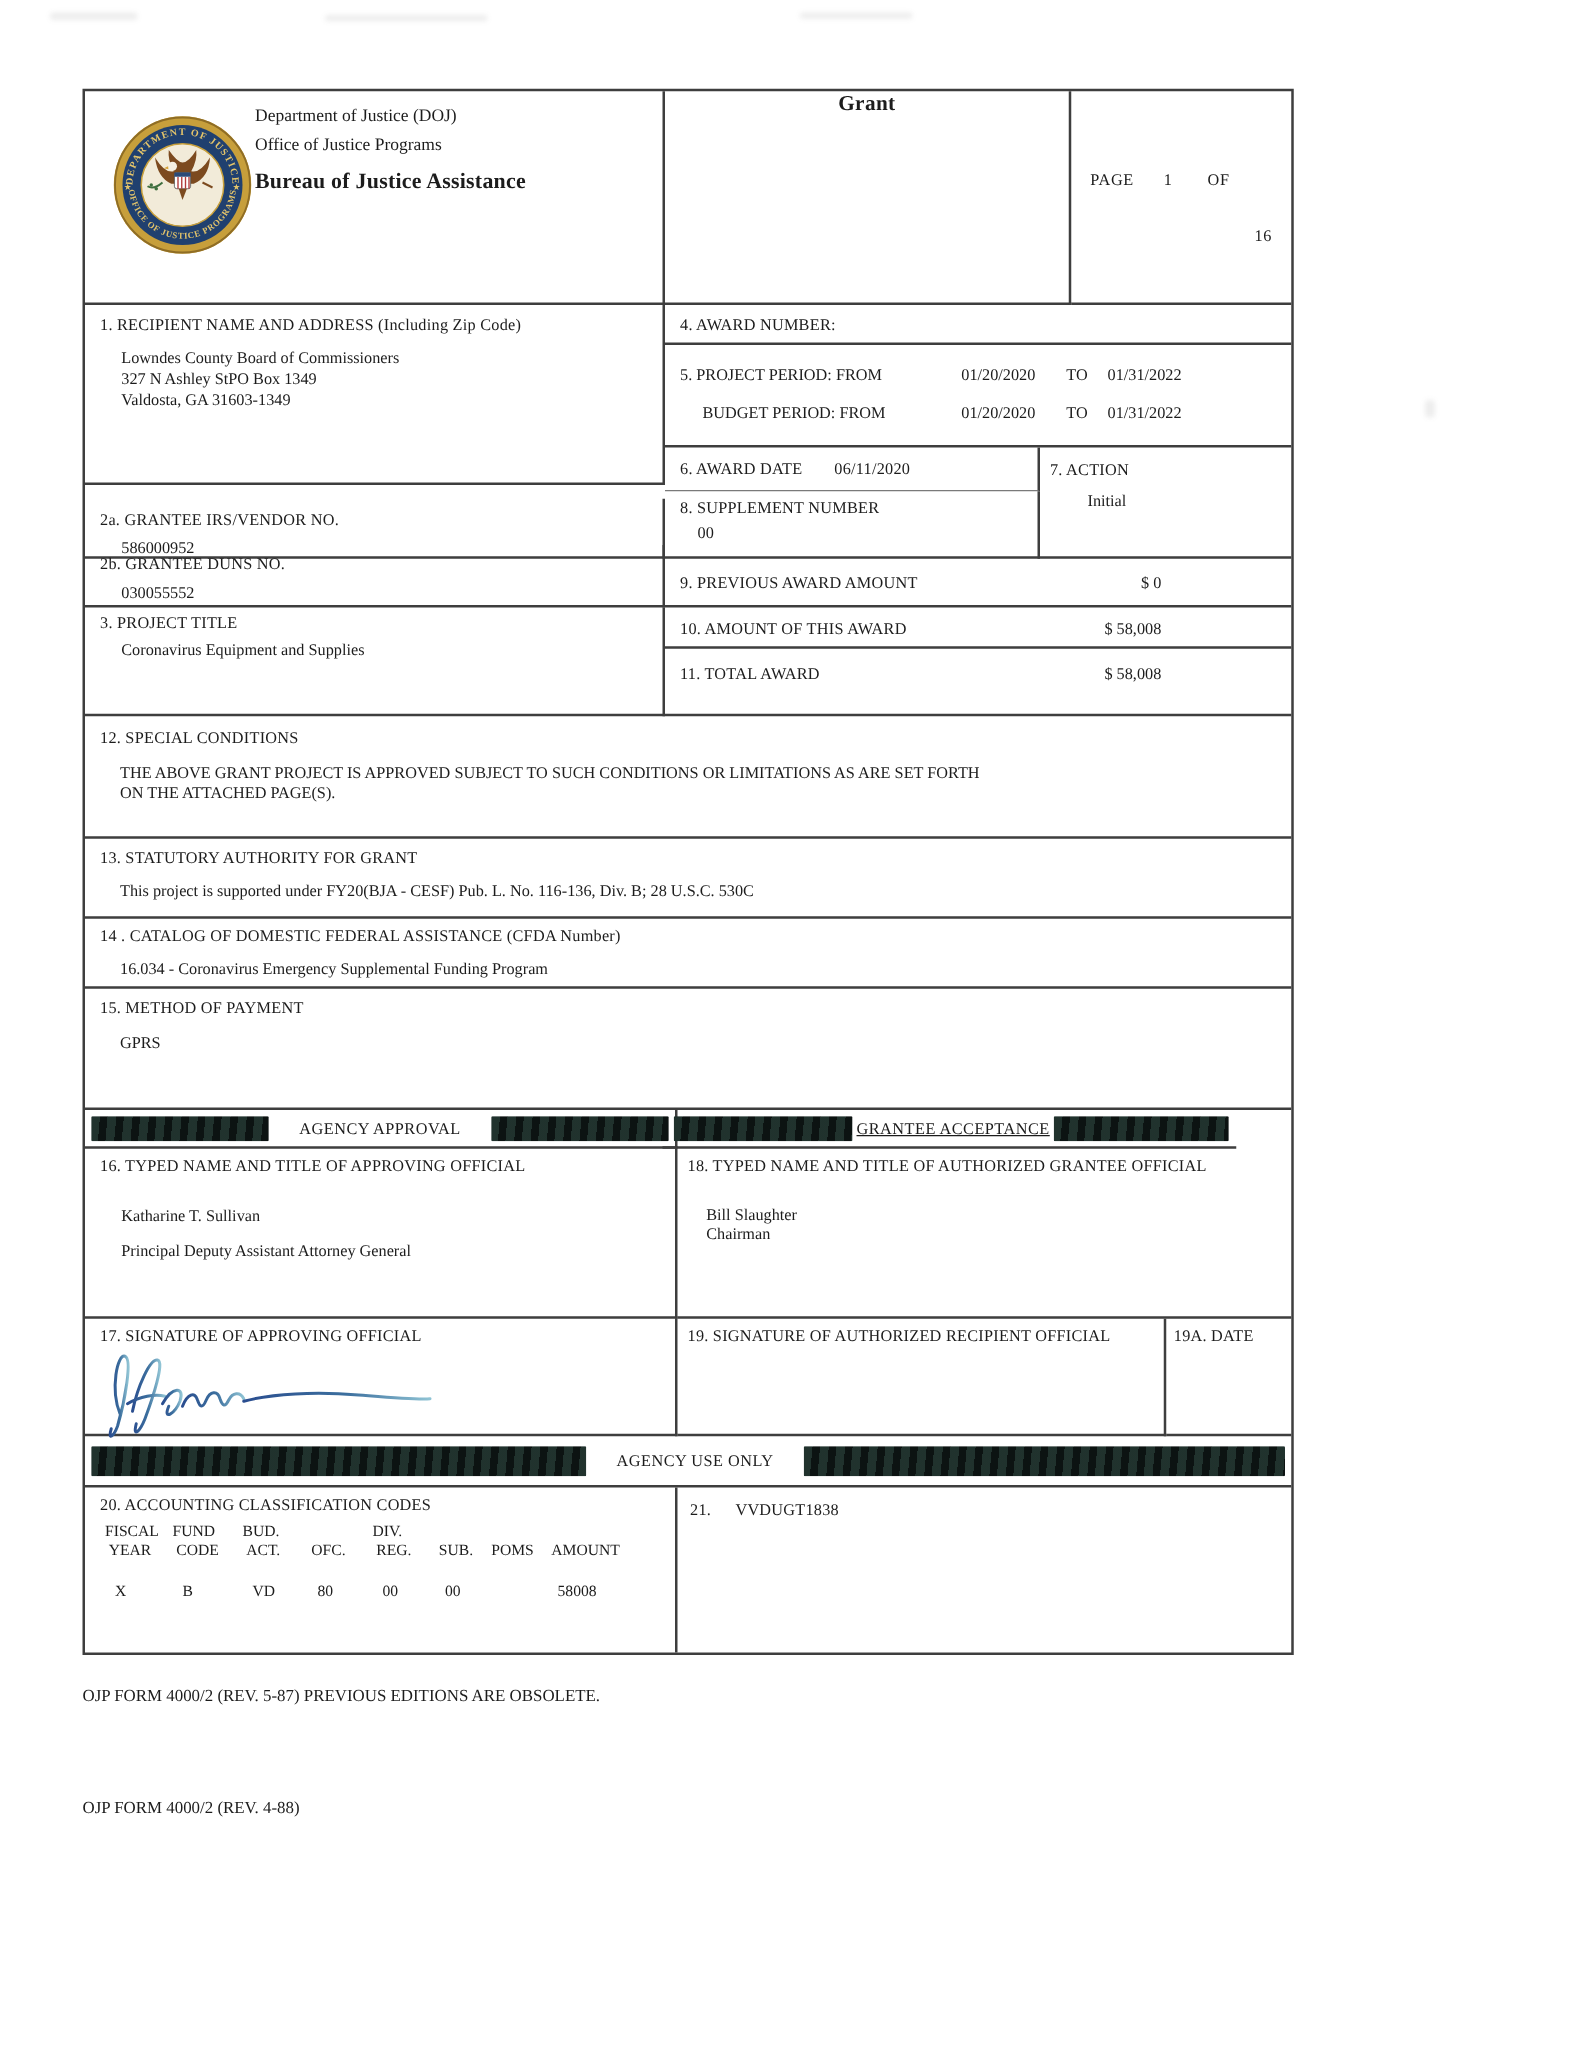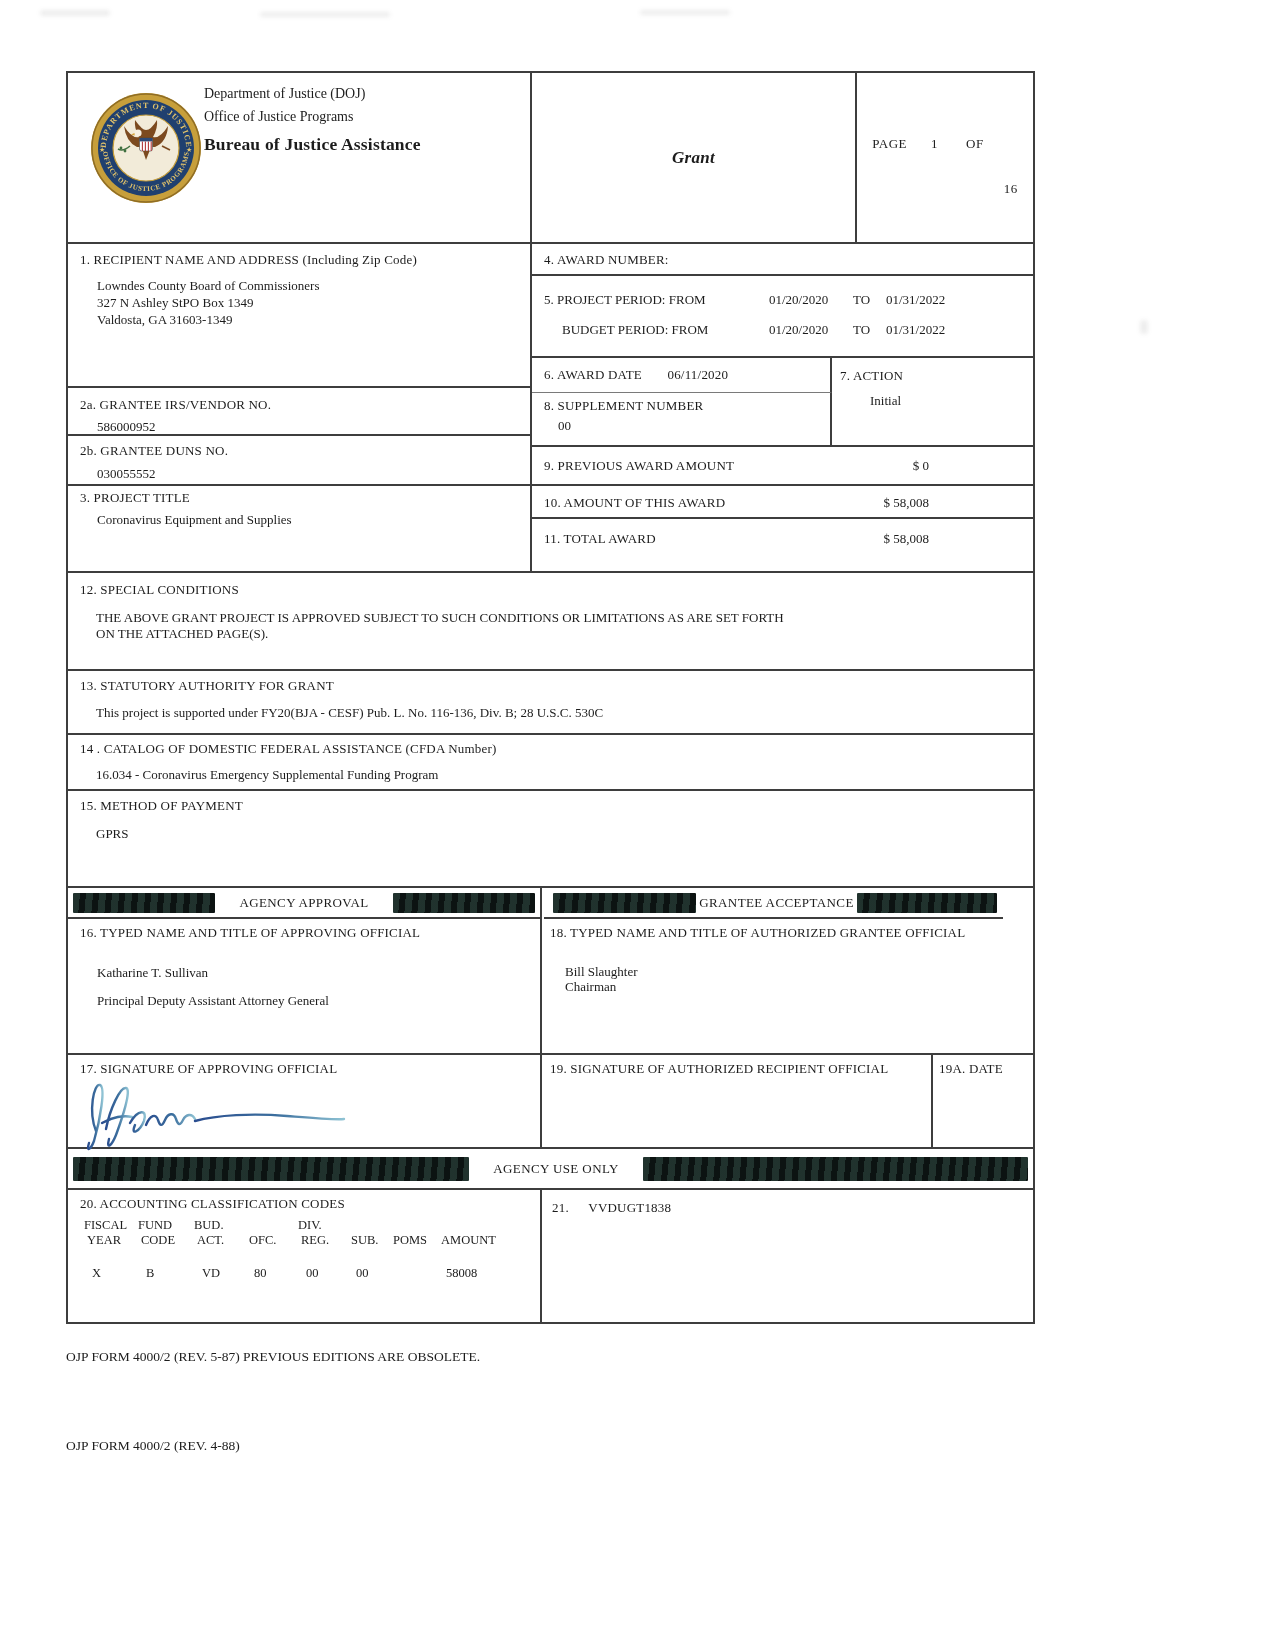--- a/index.html
+++ b/index.html
@@ -13,21 +13,21 @@
   .br{border-right:2px solid #3e3e3e;}
   .bb{border-bottom:2px solid #3e3e3e;}
   .bb-light{border-bottom:1.5px solid #7a7a7a;}
   .lbl{font-size:13px;letter-spacing:.2px;}
   .val{font-size:13px;}
   .pl12{padding-left:12px;} .pl8{padding-left:8px;}
   
   .dept-block{position:absolute;left:136px;top:14px;line-height:1;}
   .dept-line{font-size:14px;margin-bottom:9px;}
   .bureau{font-size:17.5px;font-weight:bold;margin-top:12px;letter-spacing:.2px;}
-  .grant-cell{display:flex;align-items:center;justify-content:center;font-style:italic;}
+  .grant-cell{display:flex;justify-content:center;}
   .grant-title{font-size:17px;font-weight:bold;letter-spacing:.3px;}
   .page-cell{display:flex;justify-content:center;}
   .page-line{margin-top:63px;font-size:13px;letter-spacing:.5px;display:flex;gap:12px;}
   .page-line span{display:inline-block;}
   
   .band{display:flex;align-items:center;}
   .bar{height:20px;background:#121d1b;background-image:repeating-linear-gradient(95deg,rgba(60,90,80,.35) 0 7px,rgba(0,0,0,.35) 7px 13px);border-radius:1px;}
   .band-text{flex:1;text-align:center;font-size:13px;letter-spacing:.4px;white-space:nowrap;}
   
   .amt-row{display:flex;justify-content:space-between;align-items:flex-start;}
@@ -112,21 +112,21 @@
 
     <div class="cell br bb" style="left:0;top:171px;width:464px;height:144px;">
       <div class="lbl pl12" style="padding-top:8px;">1. RECIPIENT NAME AND ADDRESS (Including Zip Code)</div>
       <div class="val" style="padding-left:29px;padding-top:10px;line-height:1.3;">
         <div>Lowndes County Board of Commissioners</div>
         <div>327 N Ashley StPO Box 1349</div>
         <div>Valdosta, GA 31603-1349</div>
       </div>
     </div>
 
-    <div class="cell br bb" style="left:0;top:315px;width:464px;height:48px;">
+    <div class="cell br bb" style="left:0;top:326px;width:464px;height:48px;">
       <div class="lbl pl12" style="padding-top:9px;">2a. GRANTEE IRS/VENDOR NO.</div>
       <div class="val" style="padding-left:29px;padding-top:6px;">586000952</div>
     </div>
 
     <div class="cell br bb" style="left:0;top:363px;width:464px;height:50px;">
       <div class="lbl pl12" style="padding-top:7px;">2b. GRANTEE DUNS NO.</div>
       <div class="val" style="padding-left:29px;padding-top:7px;">030055552</div>
     </div>
 
     <div class="cell br bb" style="left:0;top:413px;width:464px;height:87px;">
@@ -208,21 +208,21 @@
     <div class="cell bb" style="left:0;top:718px;width:965px;height:97px;">
       <div class="lbl pl12" style="padding-top:7px;">15. METHOD OF PAYMENT</div>
       <div class="val" style="padding-left:28px;padding-top:12px;">GPRS</div>
     </div>
 
     <div class="cell br bb band" style="left:0;top:815px;width:474px;height:31px;">
       <div class="bar" style="width:142px;margin-left:5px;"></div>
       <div class="band-text">AGENCY APPROVAL</div>
       <div class="bar" style="width:142px;margin-right:5px;"></div>
     </div>
-    <div class="cell bb band" style="left:476px;top:815px;width:459px;height:31px;">
+    <div class="cell bb band" style="left:462px;top:815px;width:459px;height:31px;text-decoration:underline;">
       <div class="bar" style="width:143px;margin-left:9px;"></div>
       <div class="band-text">GRANTEE ACCEPTANCE</div>
       <div class="bar" style="width:140px;margin-right:6px;"></div>
     </div>
 
     <div class="cell br bb" style="left:0;top:846px;width:474px;height:136px;">
       <div class="lbl pl12" style="padding-top:6px;">16. TYPED NAME AND TITLE OF APPROVING OFFICIAL</div>
       <div class="val" style="padding-left:29px;padding-top:24px;">Katharine T. Sullivan</div>
       <div class="val" style="padding-left:29px;padding-top:12px;">Principal Deputy Assistant Attorney General</div>
     </div>

